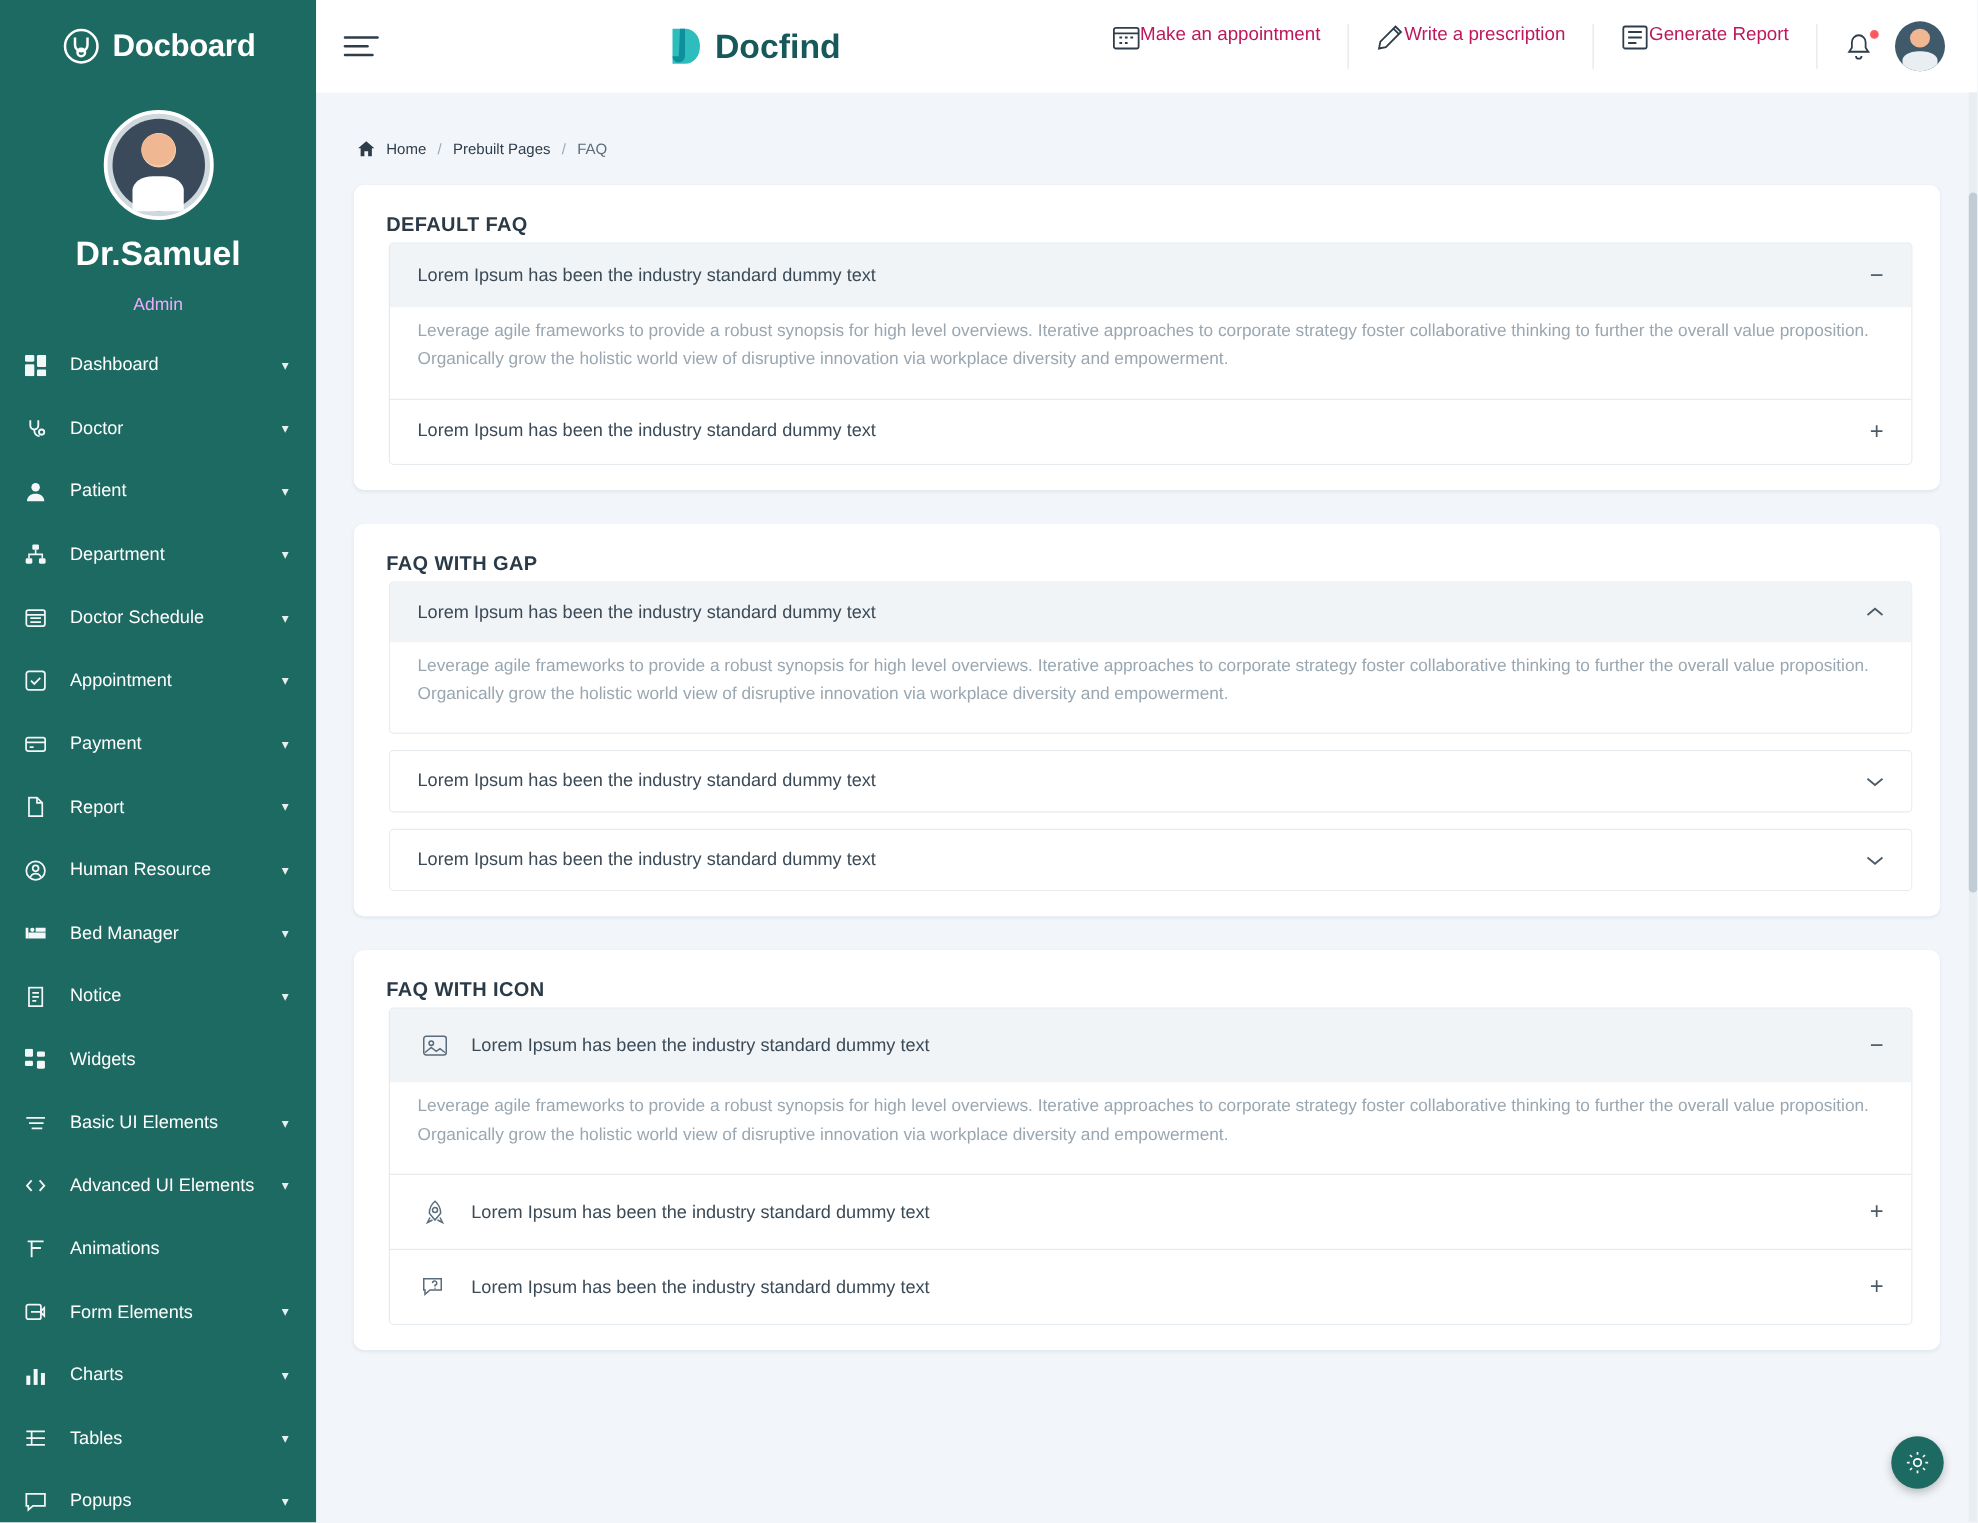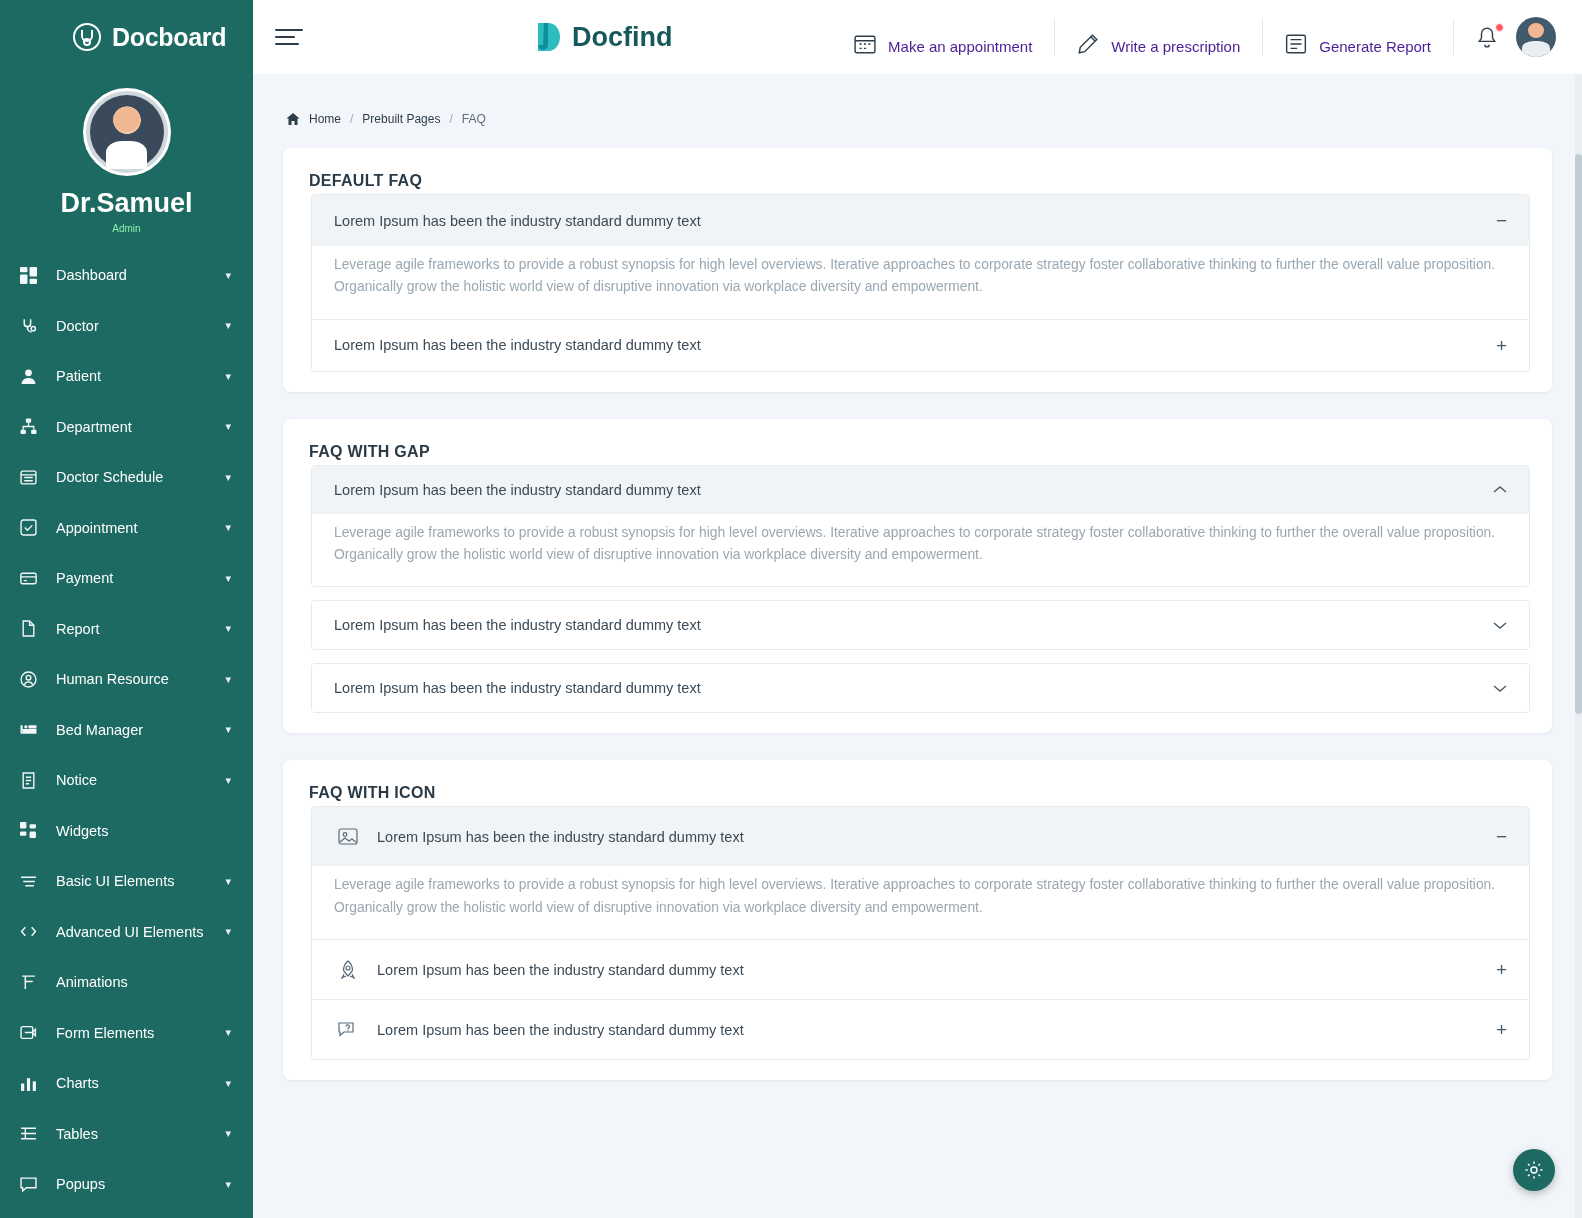--- a/index.html
+++ b/index.html
@@ -15,21 +15,21 @@
   
   .sidebar {
     width: 253px; min-width: 253px; height: 1218px;
     background: #1d6a63;
     color: #ffffff;
     overflow: hidden;
     position: relative;
   }
   .brand {
     height: 74px; display: flex; align-items: center; gap: 10px;
-    padding-left: 72px;
+    padding-left: 50px;
   }
   .brand-logo { width: 30px; height: 30px; }
   .brand-text {
     font-size: 25px; font-weight: bold; color: #ffffff; letter-spacing: -0.3px;
   }
   .profile { text-align: center; padding-top: 14px; }
   .avatar-ring {
     width: 88px; height: 88px; margin: 0 auto;
     border-radius: 50%;
     border: 3px solid #ffffff;
@@ -43,21 +43,21 @@
   }
   .avatar-img:after {
     content: ""; position: absolute; left: 22%; right: 22%; bottom: 0; height: 38%;
     background: #ffffff; border-radius: 40% 40% 0 0;
   }
   .avatar-img:before {
     content: ""; position: absolute; left: 32%; right: 32%; top: 16%; height: 34%;
     background: #f0b892; border-radius: 50%; z-index: 2;
   }
   .profile-name { margin-top: 12px; font-size: 27px; font-weight: bold; }
-  .profile-role { margin-top: 4px; font-size: 10px; color: #86efac; }
+  .profile-role { margin-top: 16px; font-size: 14px; color: #f0abfc; }
 
   .nav { margin-top: 16px; }
   .nav-item {
     display: flex; align-items: center; height: 50.5px;
     padding: 0 22px 0 20px; cursor: pointer;
     font-size: 14.5px; color: #ffffff;
   }
   .nav-ico {
     width: 26px; min-width: 26px; display: flex; align-items: center;
     color: #ffffff; opacity: .95;
@@ -79,23 +79,23 @@
   .hamburger span:nth-child(3) { width: 24px; }
 
   .topbrand {
     display: flex; align-items: center; gap: 10px;
     position: absolute; left: 279px; top: 0; height: 74px;
   }
   .topbrand-text { font-size: 27px; font-weight: bold; color: #17595a; }
 
   .top-actions { margin-left: auto; display: flex; align-items: center; }
   .top-action {
-    display: flex; align-items: flex-end; gap: 12px;
+    display: flex; align-items: flex-start; 
     padding: 0 22px; height: 36px; cursor: pointer;
-    font-size: 15px; color: #4c1d95;
+    font-size: 15px; color: #be185d;
     border-right: 1px solid #e3e8ec;
   }
   .top-action:last-of-type { border-right: none; }
   .bell-wrap { position: relative; padding: 0 18px 0 22px; cursor: pointer; }
   .bell-dot {
     position: absolute; top: -3px; right: 12px; width: 9px; height: 9px;
     border-radius: 50%; background: #ff5a5f; border: 1px solid #fff;
   }
   .top-avatar {
     width: 40px; height: 40px; border-radius: 50%; overflow: hidden;

